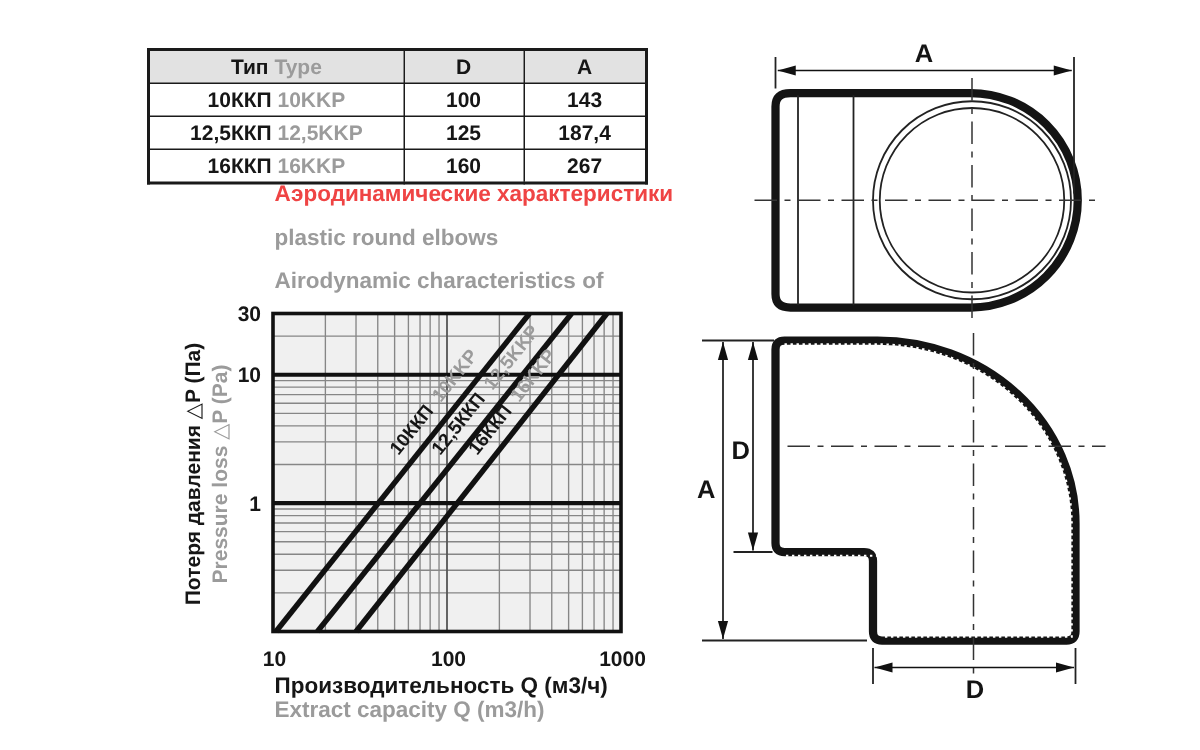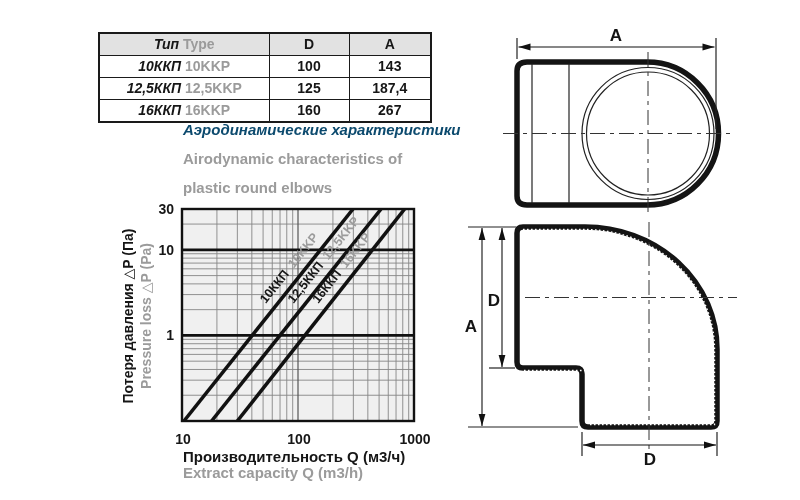--- a/index.html
+++ b/index.html
@@ -8,26 +8,26 @@
 
   
   table.spec{position:absolute;left:98px;top:32px;width:332px;border-collapse:collapse;
              table-layout:fixed;font-size:14px;font-weight:700;color:#161616;}
   table.spec col.c1{width:170px;} table.spec col.c2{width:80px;} table.spec col.c3{width:82px;}
   table.spec th, table.spec td{border:1.4px solid #1a1a1a;text-align:center;height:21px;
              padding:0;line-height:21px;white-space:nowrap;overflow:hidden;}
   table.spec{border:2px solid #1a1a1a;}
   table.spec thead th{background:#e2e2e2;}
   .en{color:#9b9b9b;margin-top:11px;}
-  .ru{color:#161616;font-style:italic;}
+  .ru{color:#161616;}
 
   
   .heading{position:absolute;left:183px;top:121px;font-size:15px;font-weight:700;
            line-height:18px;white-space:nowrap;}
-  .heading .ru{color:#0c4a6e;} .heading .en{color:#9b9b9b;}
+  .heading .ru{color:#ef4444;} .heading .en{color:#9b9b9b;}
 
   
   svg.layer{position:absolute;left:0;top:0;width:800px;height:500px;
             font-family:"Liberation Sans","DejaVu Sans",sans-serif;}
 
   
   .thick{fill:none;stroke:#141414;stroke-width:5.5;stroke-linejoin:round;}
   .thin{fill:none;stroke:#222222;stroke-width:1.2;}
   .centerline{fill:none;stroke:#333333;stroke-width:1;stroke-dasharray:15 5 4 5;}
   .dim{stroke:#111111;stroke-width:1.1;}
@@ -66,22 +66,22 @@
         <tr>
           <td><span class="ru">16ККП</span><span class="en"> 16KKP</span></td>
           <td>160</td>
           <td>267</td>
         </tr>
       </tbody>
   </table>
 
   <div class="heading">
     <div class="ru">Аэродинамические характеристики</div>
+    <div class="en">plastic round elbows</div>
     <div class="en">Airodynamic characteristics of</div>
-    <div class="en">plastic round elbows</div>
   </div>
 
   <svg class="layer" id="chart-svg" viewBox="0 0 800 500">
       <g>
         <rect x="182" y="209" width="232" height="212" fill="#f0f0f0"></rect>
         <g stroke="#868686" stroke-width="0.9">
           <line x1="216.91947949702183" y1="209" x2="216.91947949702183" y2="421"></line>
           <line x1="237.34606554748083" y1="209" x2="237.34606554748083" y2="421"></line>
           <line x1="251.83895899404365" y1="209" x2="251.83895899404365" y2="421"></line>
           <line x1="263.0805205029782" y1="209" x2="263.0805205029782" y2="421"></line>

